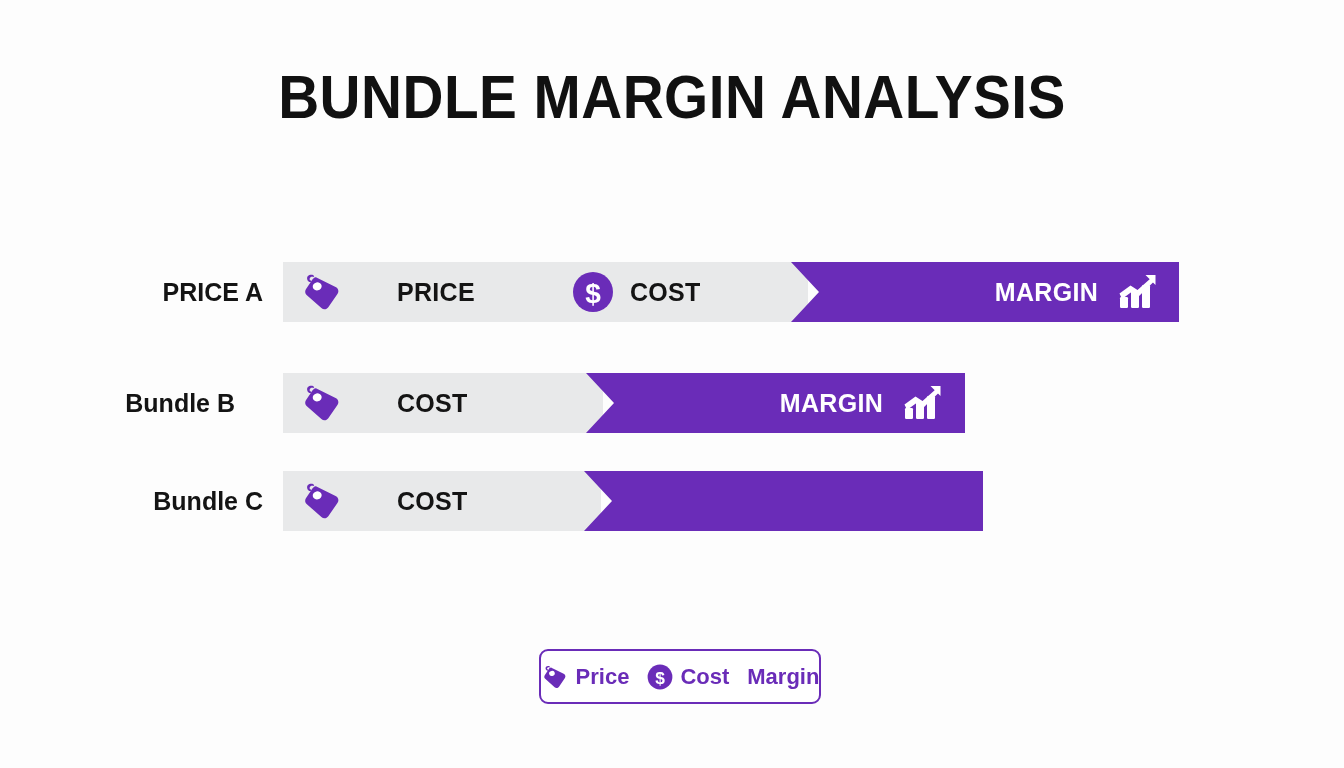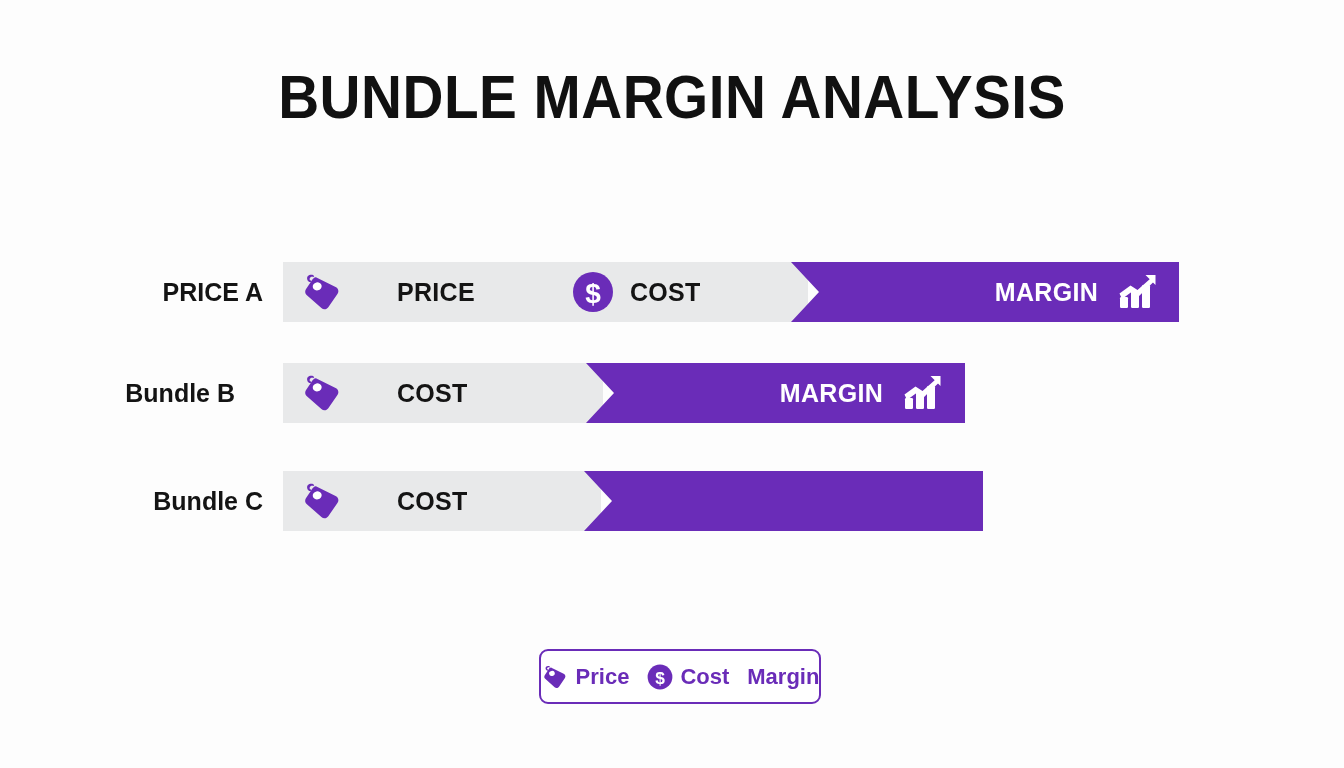--- a/index.html
+++ b/index.html
@@ -150,21 +150,21 @@
                   <path d="M28.5 2.0 L38.5 2.0 L38.5 12.0 Z"></path>
                 </g>
               </svg>
             </span>
           </div>
         </div>
 
       </div>
     </div>
 
-    <div class="row" style="top:363px;left:0;width:1316px;">
+    <div class="row" style="top:373px;left:0;width:1316px;">
       <div class="row-label">Bundle B</div>
 
       <div class="bar" style="width:682px;">
 
         <div class="seg seg-cost" style="width:320px;">
           <div class="seg-inner" style="padding-left:17px;">
             <span class="icon">
               <svg width="44" height="40" viewBox="0 0 44 40">
                 <g fill="#6a2cb8">
                   <path d="M13.5 3.2 C9.5 2.0 6.6 4.0 7.2 7.2 C7.6 9.3 9.4 10.4 10.6 10.0 C11.6 9.7 11.6 8.7 10.8 8.4 C9.9 8.1 9.4 7.3 9.7 6.4 C10.2 4.9 12.0 4.4 14.3 5.3 Z"></path>

